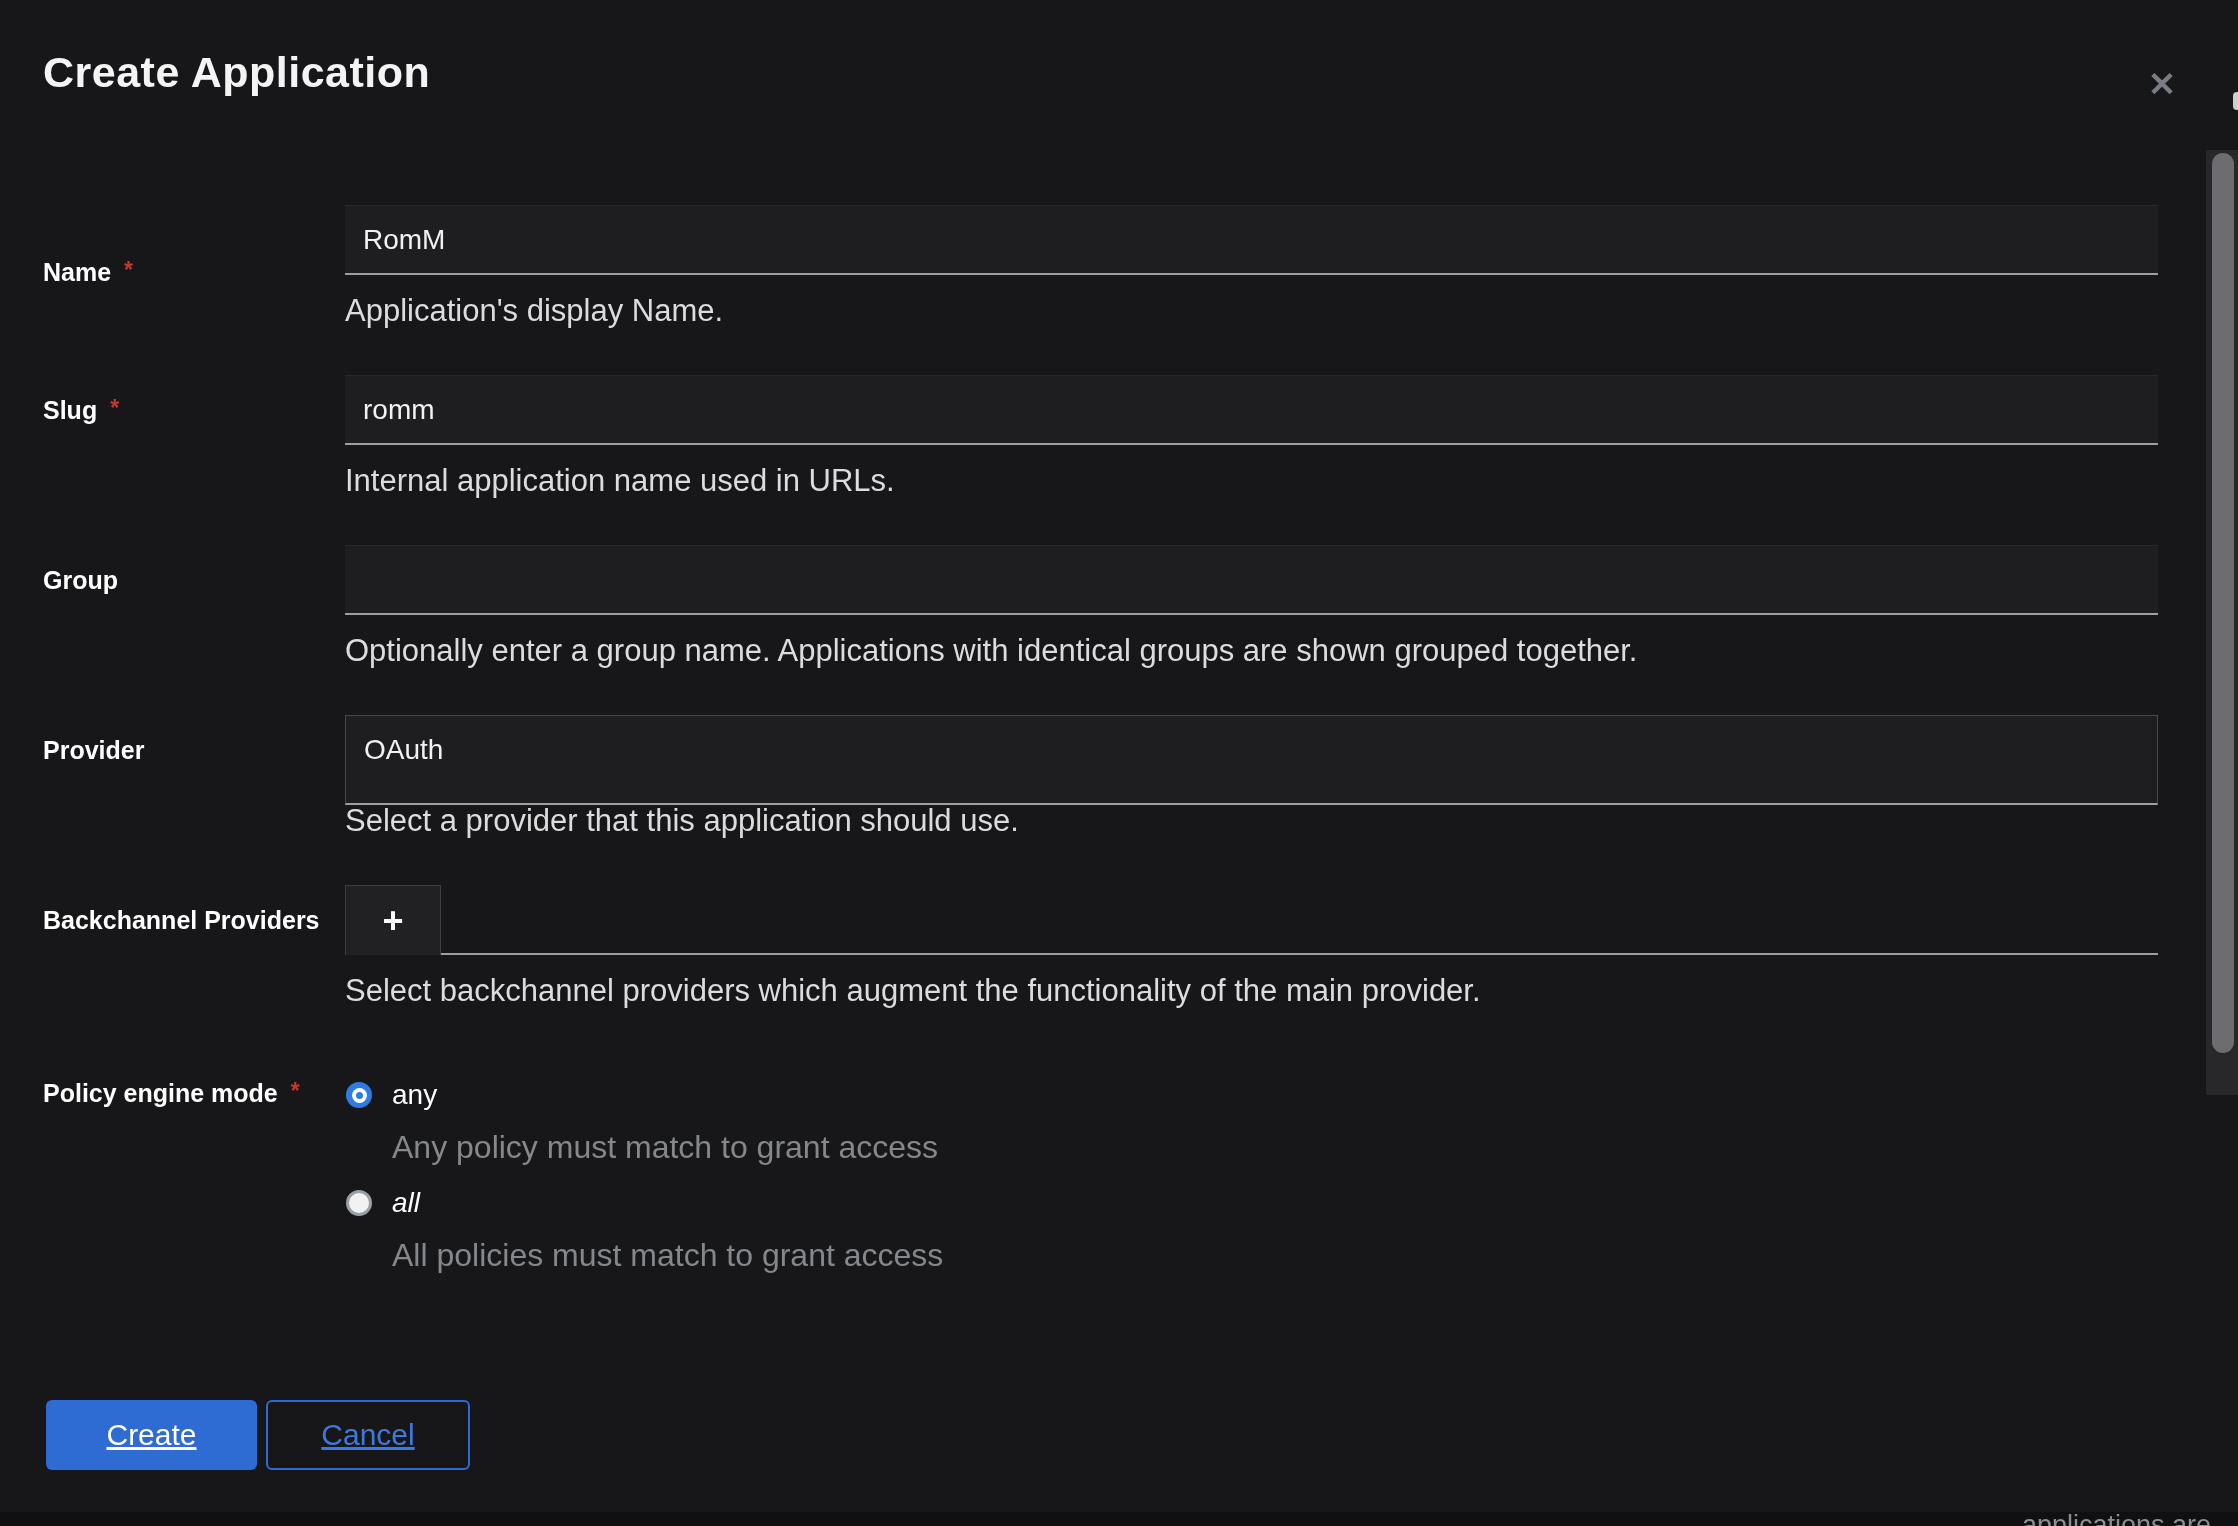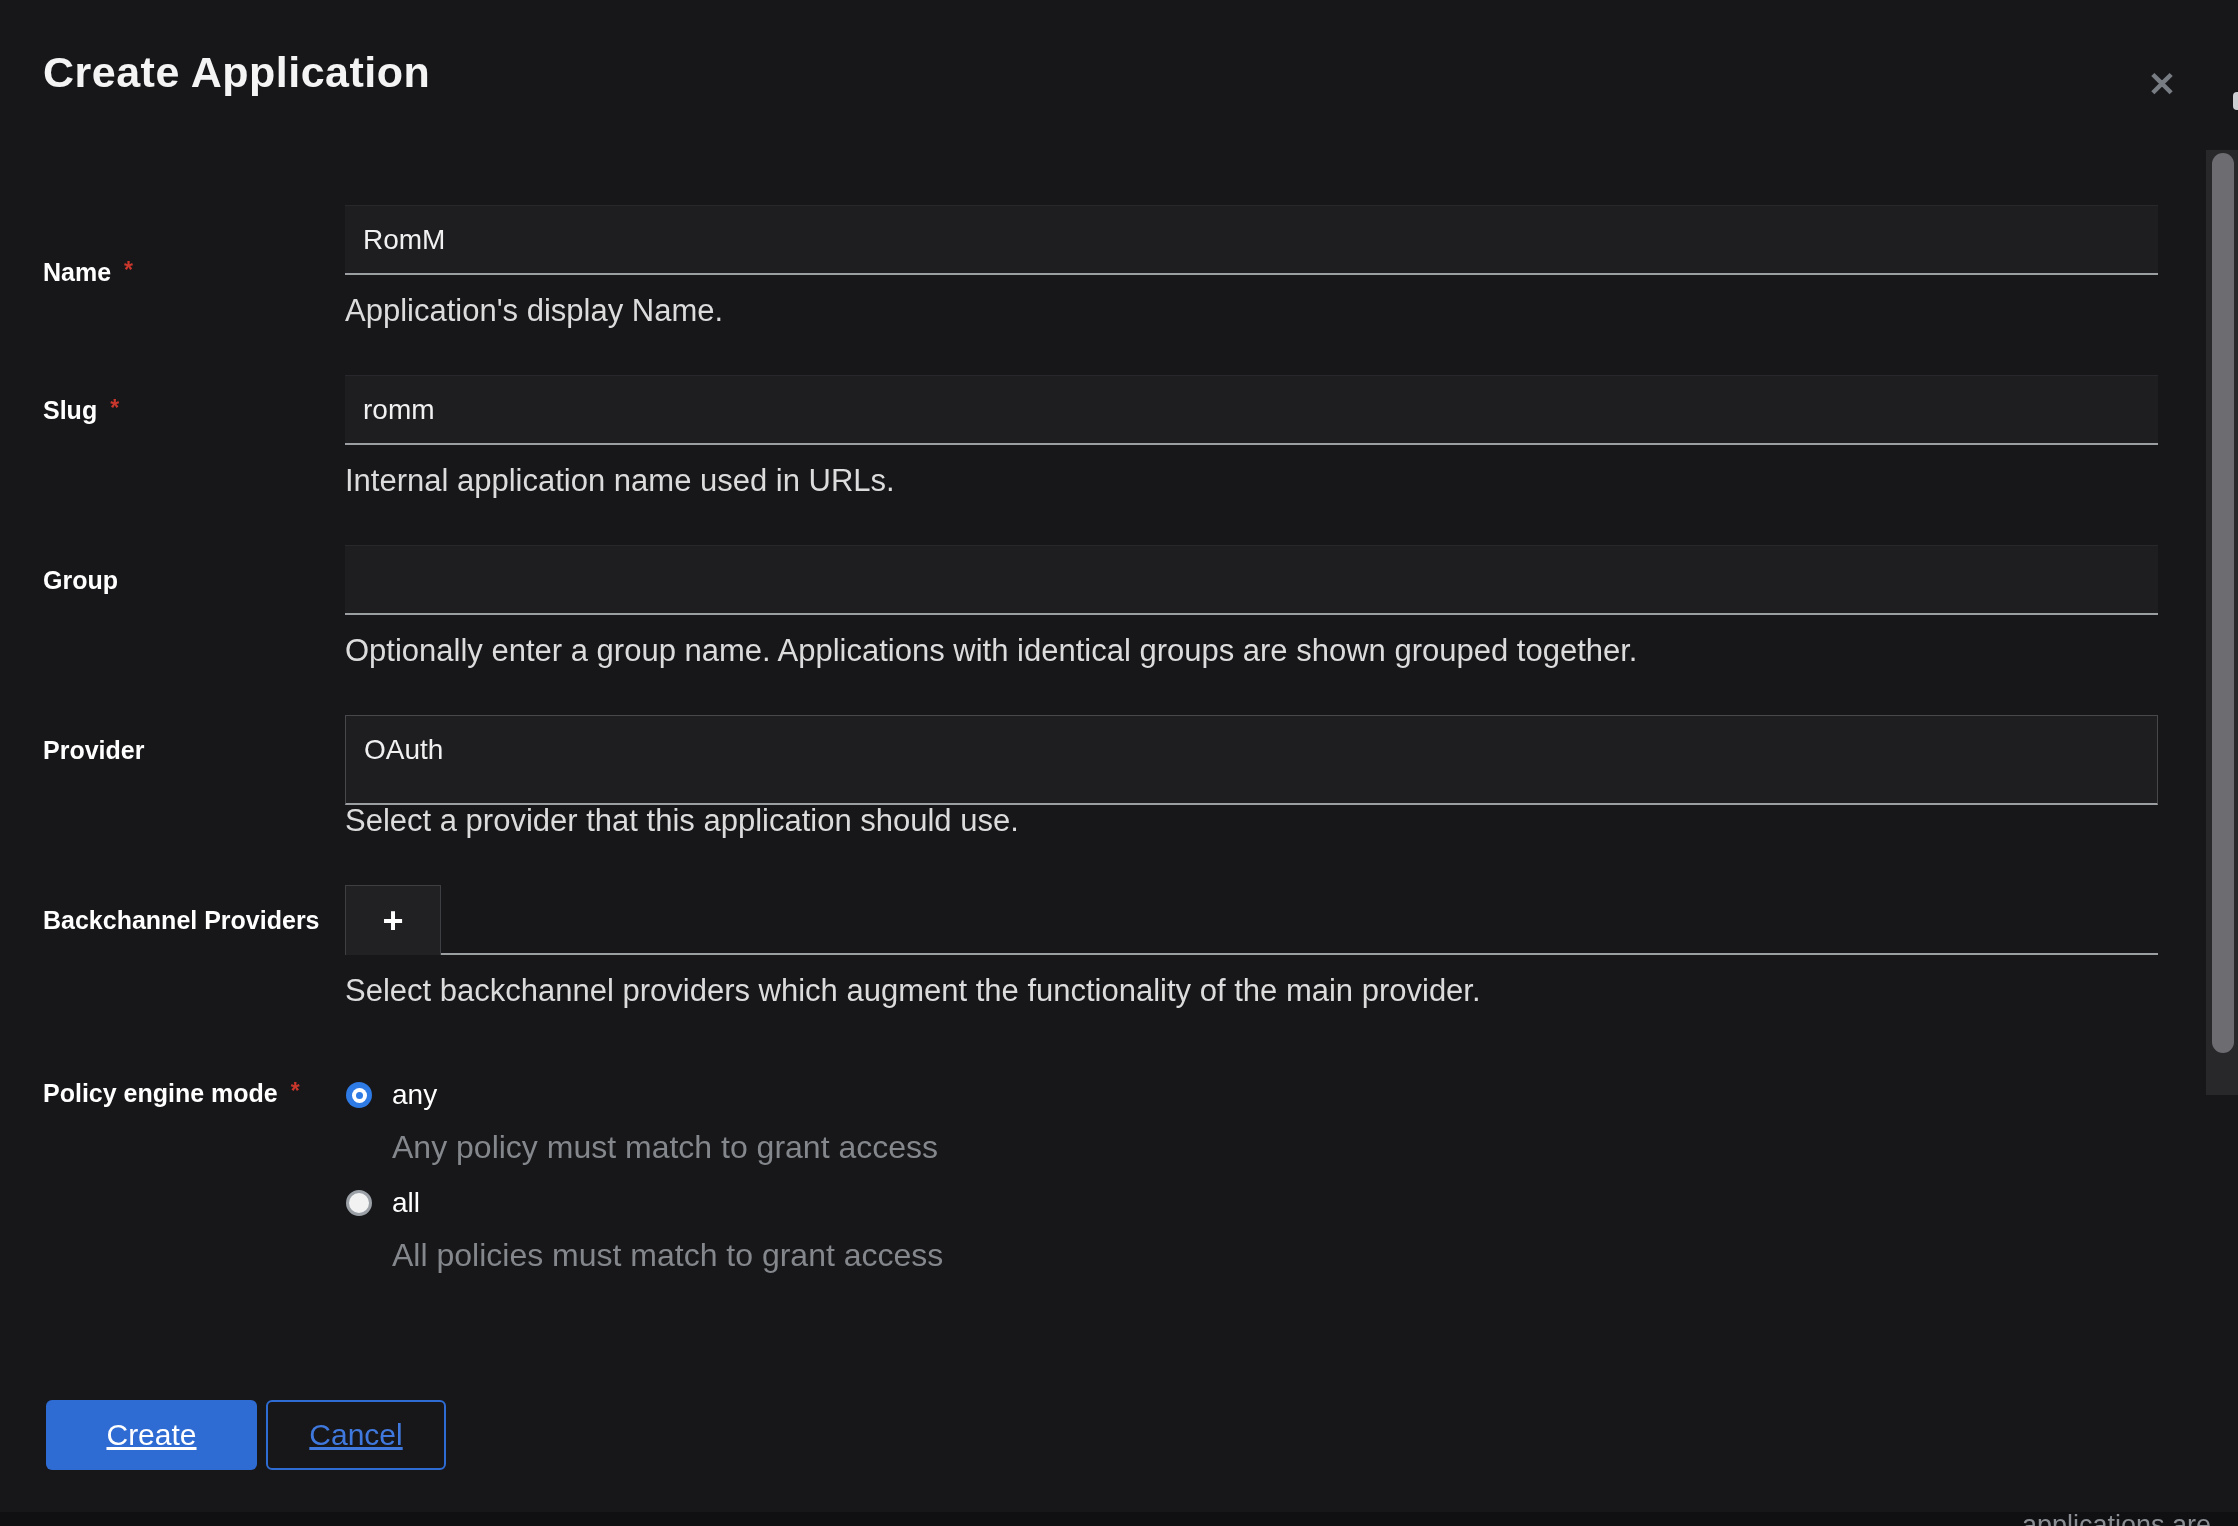--- a/index.html
+++ b/index.html
@@ -40,21 +40,21 @@
   .radio.selected{background:var(--radio-accent);}
   .radio.selected .ring{width:15px;height:15px;border-radius:50%;background:#ffffff;display:flex;align-items:center;justify-content:center;}
   .radio.selected .dot{width:7px;height:7px;border-radius:50%;background:var(--radio-accent);}
   .radio.unselected{background:#f2f2f3;border:3px solid #9aa0a6;}
   .radio-label{font-size:28px;color:#ffffff;cursor:pointer;}
   .radio-helper{position:absolute;left:392px;font-size:32px;color:var(--muted);white-space:nowrap;}
 
   .footer-btn{position:absolute;top:1400px;height:70px;border-radius:6px;font-size:30px;
     font-family:"Liberation Sans",sans-serif;cursor:pointer;text-decoration:underline;}
   .create-btn{left:46px;width:211px;background:var(--accent);border:none;color:#ffffff;}
-  .cancel-btn{left:266px;width:180px;background:transparent;border:2px solid var(--accent);color:var(--accent-light);}
+  .cancel-btn{left:266px;width:204px;background:transparent;border:2px solid var(--accent);color:var(--accent-light);}
 
   .scrollbar-track{position:absolute;left:2206px;top:150px;width:32px;height:945px;background:#28282b;}
   .scrollbar-thumb{position:absolute;left:6px;top:3px;width:22px;height:900px;background:#6d6d71;border-radius:11px;cursor:pointer;}
   .edge-artifact{position:absolute;left:2233px;top:92px;width:5px;height:18px;background:#ccced1;border-radius:4px 0 0 4px;}
 
   .bottom-strip{position:absolute;left:0;top:1512px;width:2238px;height:14px;background:#101013;overflow:hidden;}
   .behind-text{position:absolute;left:2022px;top:-2px;font-size:27px;color:#8b8e92;white-space:nowrap;}
 </style>
 </head>
 <body>
@@ -114,21 +114,21 @@
     <div class="radio-line" style="left:346px;top:0px;">
       <span class="radio selected">
           <span class="ring">
             <span class="dot"></span>
           </span>
         </span>
       <span class="radio-label">any</span>
     </div>
     <div class="radio-helper" style="top:50px;">Any policy must match to grant access</div>
 
-    <div class="radio-line" style="left:346px;top:108px;">
+    <div class="radio-line" style="left:346px;top:108px;font-style:italic;">
       <span class="radio unselected"></span>
       <span class="radio-label">all</span>
     </div>
     <div class="radio-helper" style="top:158px;">All policies must match to grant access</div>
   </div>
 
   <button class="footer-btn create-btn">Create</button>
   <button class="footer-btn cancel-btn">Cancel</button>
 
   <div class="scrollbar-track">

